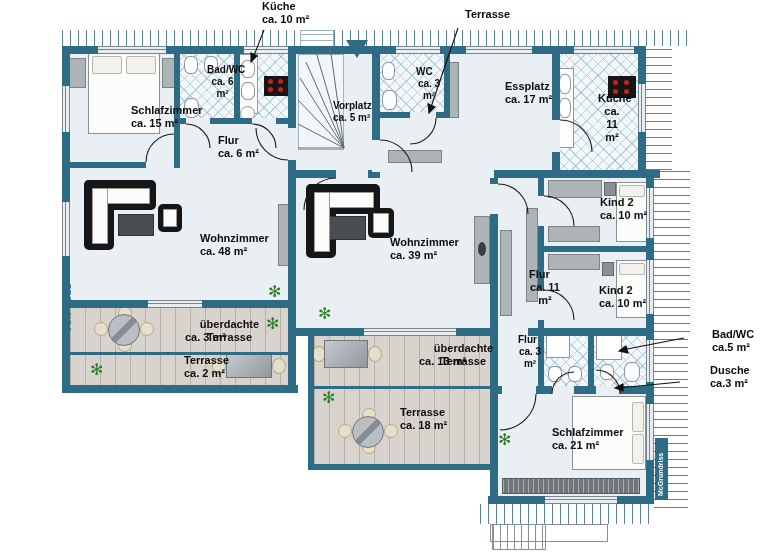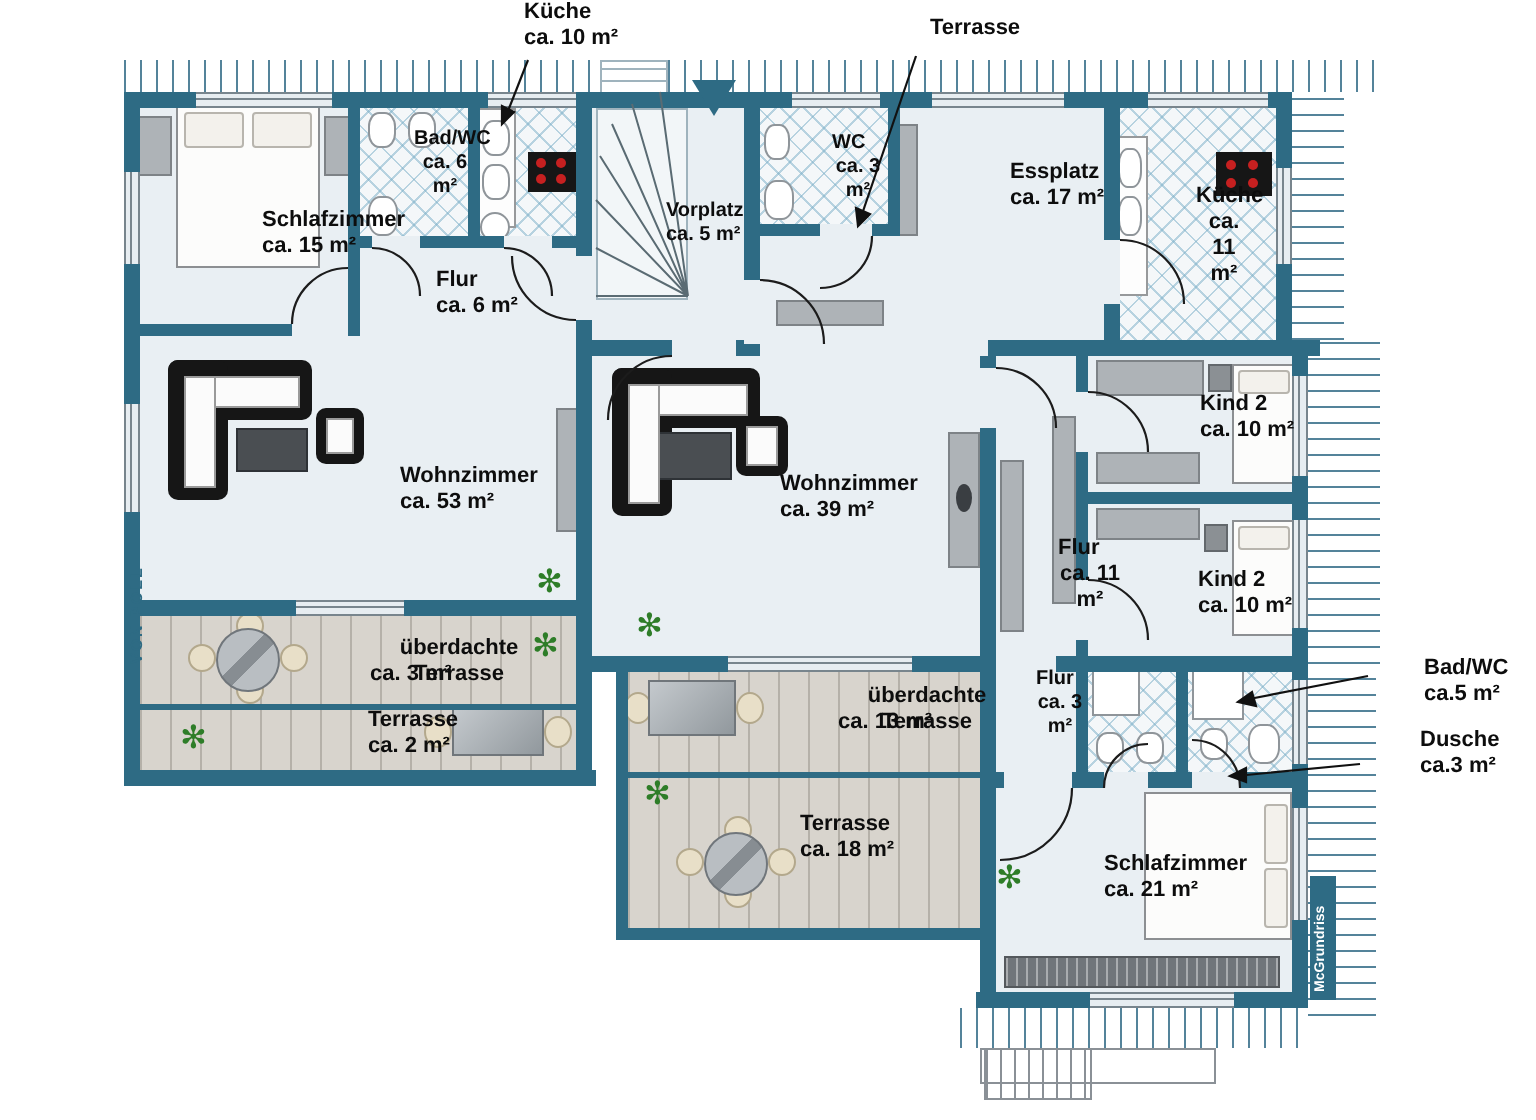--- a/index.html
+++ b/index.html
@@ -285,21 +285,21 @@
       <span>ca. 17 m²</span>
     </div>
   <div class="lbl" style="left:570px;top:92px;width:56px">
       <span>Küche</span>
       <br>
       <span>ca. 11 m²</span>
     </div>
   <div class="lbl" style="left:128px;top:232px;width:144px">
       <span>Wohnzimmer</span>
       <br>
-      <span>ca. 53 m²</span>
+      <span>ca. 48 m²</span>
     </div>
   <div class="lbl" style="left:318px;top:236px;width:144px">
       <span>Wohnzimmer</span>
       <br>
       <span>ca. 39 m²</span>
     </div>
   <div class="lbl" style="left:552px;top:196px;width:96px">
       <span>Kind 2</span>
       <br>
       <span>ca. 10 m²</span>

